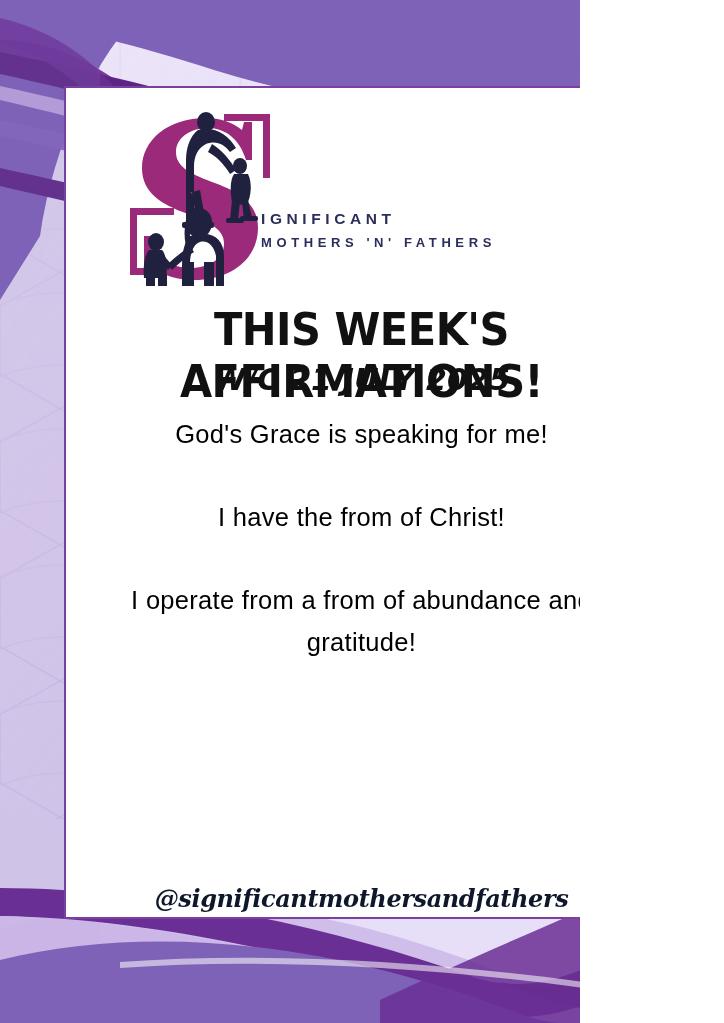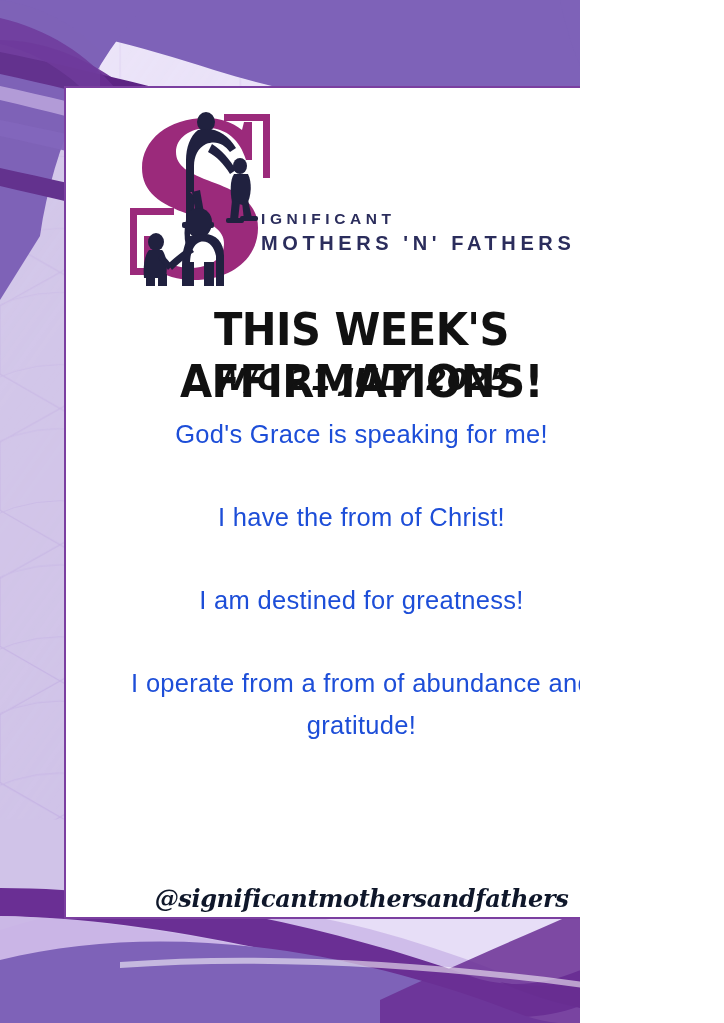--- a/index.html
+++ b/index.html
@@ -61,21 +61,21 @@
     font-family:"Liberation Sans", sans-serif;
     font-weight:bold;
   }
   .logo-words .l1{
     font-size:15.5px;
     letter-spacing:4.6px;
     line-height:22px;
     white-space:nowrap;
   }
   .logo-words .l2{
-    font-size:20px;
+    font-size:13px;
     letter-spacing:4.6px;
     line-height:26px;
     white-space:nowrap;
   }
 
   
   .title{
     position:absolute;
     top:216px;left:0;width:100%;
     text-align:center;
@@ -103,21 +103,21 @@
   .affirmations{
     position:absolute;
     top:325px;left:0;width:100%;
     text-align:center;
   }
   .aff{
     font-family:"Liberation Sans", sans-serif;
     font-weight:300;
     font-size:25.5px;
     line-height:42px;
-    color:#1d4ed8;
+    color:#000000;
     letter-spacing:0.3px;
     margin:0 0 41px 0;
     padding:0 30px;
   }
   .aff:last-child{margin-bottom:0;}
 
   
   .handle{
     position:absolute;
     top:796px;left:0;width:100%;
@@ -281,20 +281,19 @@
         </div>
       </div>
     </div>
 
     <div class="title">THIS WEEK'S AFFIRMATIONS!</div>
     <div class="subtitle">W/C 21 JULY 2025</div>
 
     <div class="affirmations">
       <p class="aff">God's Grace is speaking for me!</p>
       <p class="aff">I have the from of Christ!</p>
-      <p class="aff">I am destined for greatness!</p>
       <p class="aff">I operate from a from of abundance and gratitude!</p>
     </div>
 
     <div class="handle">@significantmothersandfathers</div>
 
   </div>
 </div>
 
 </body></html>

